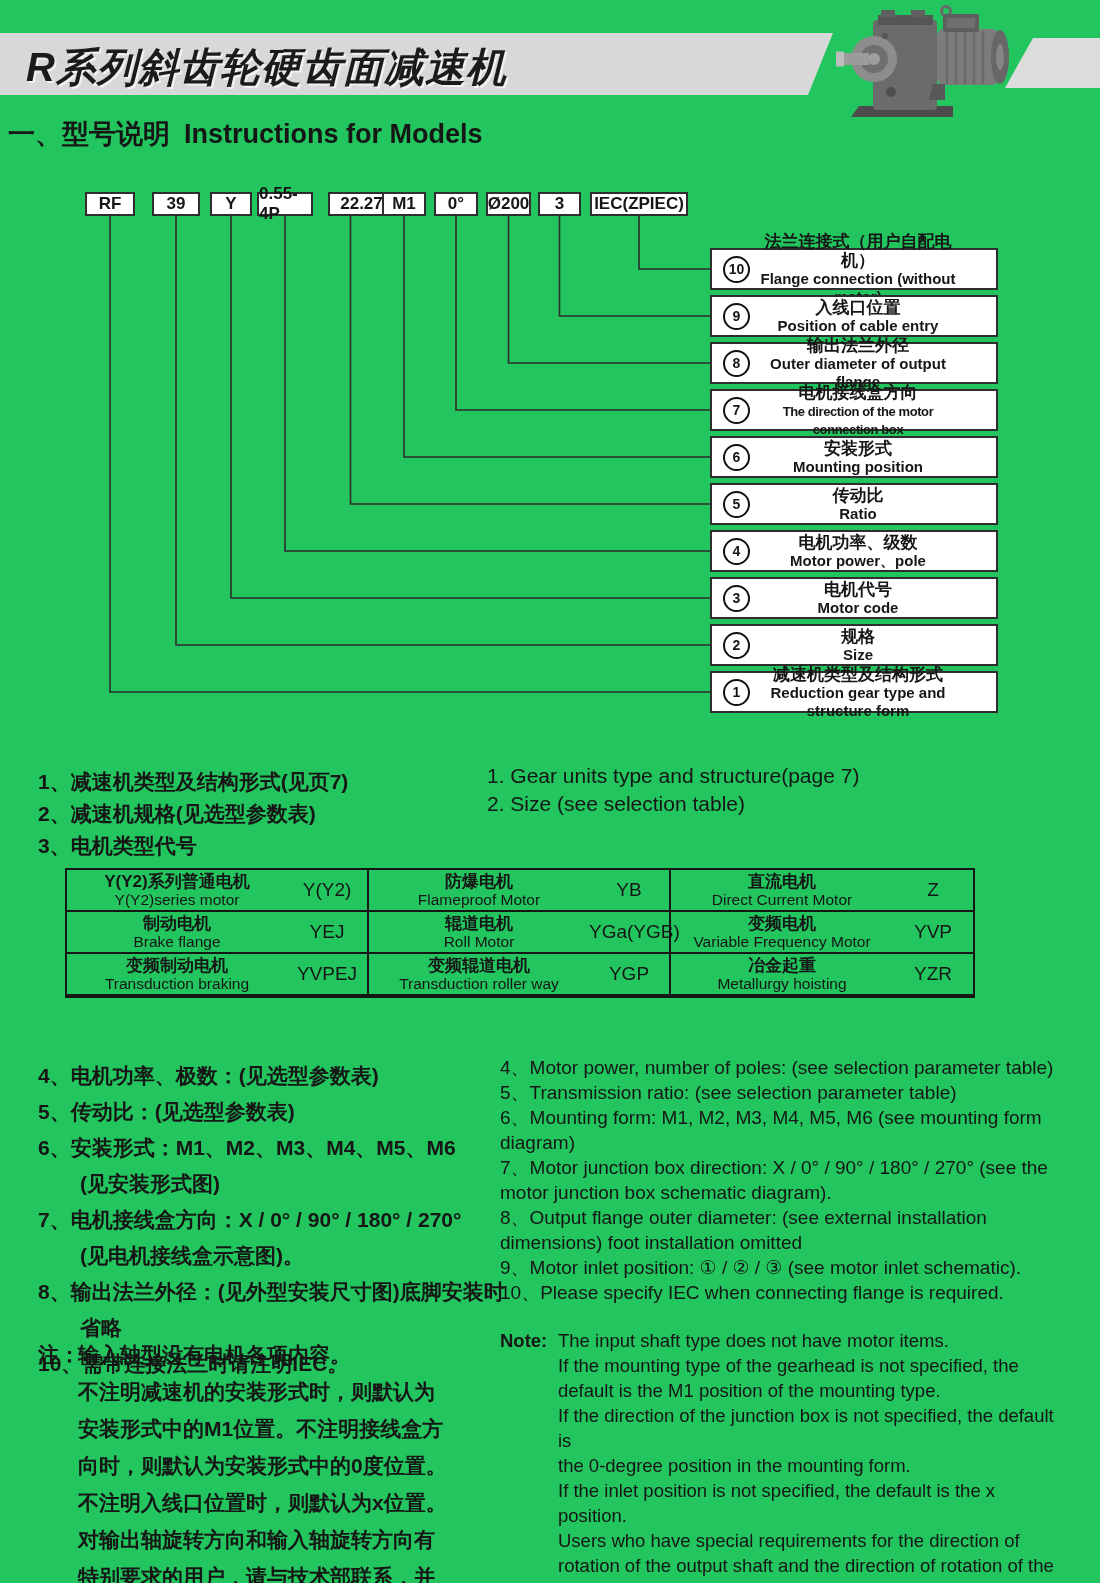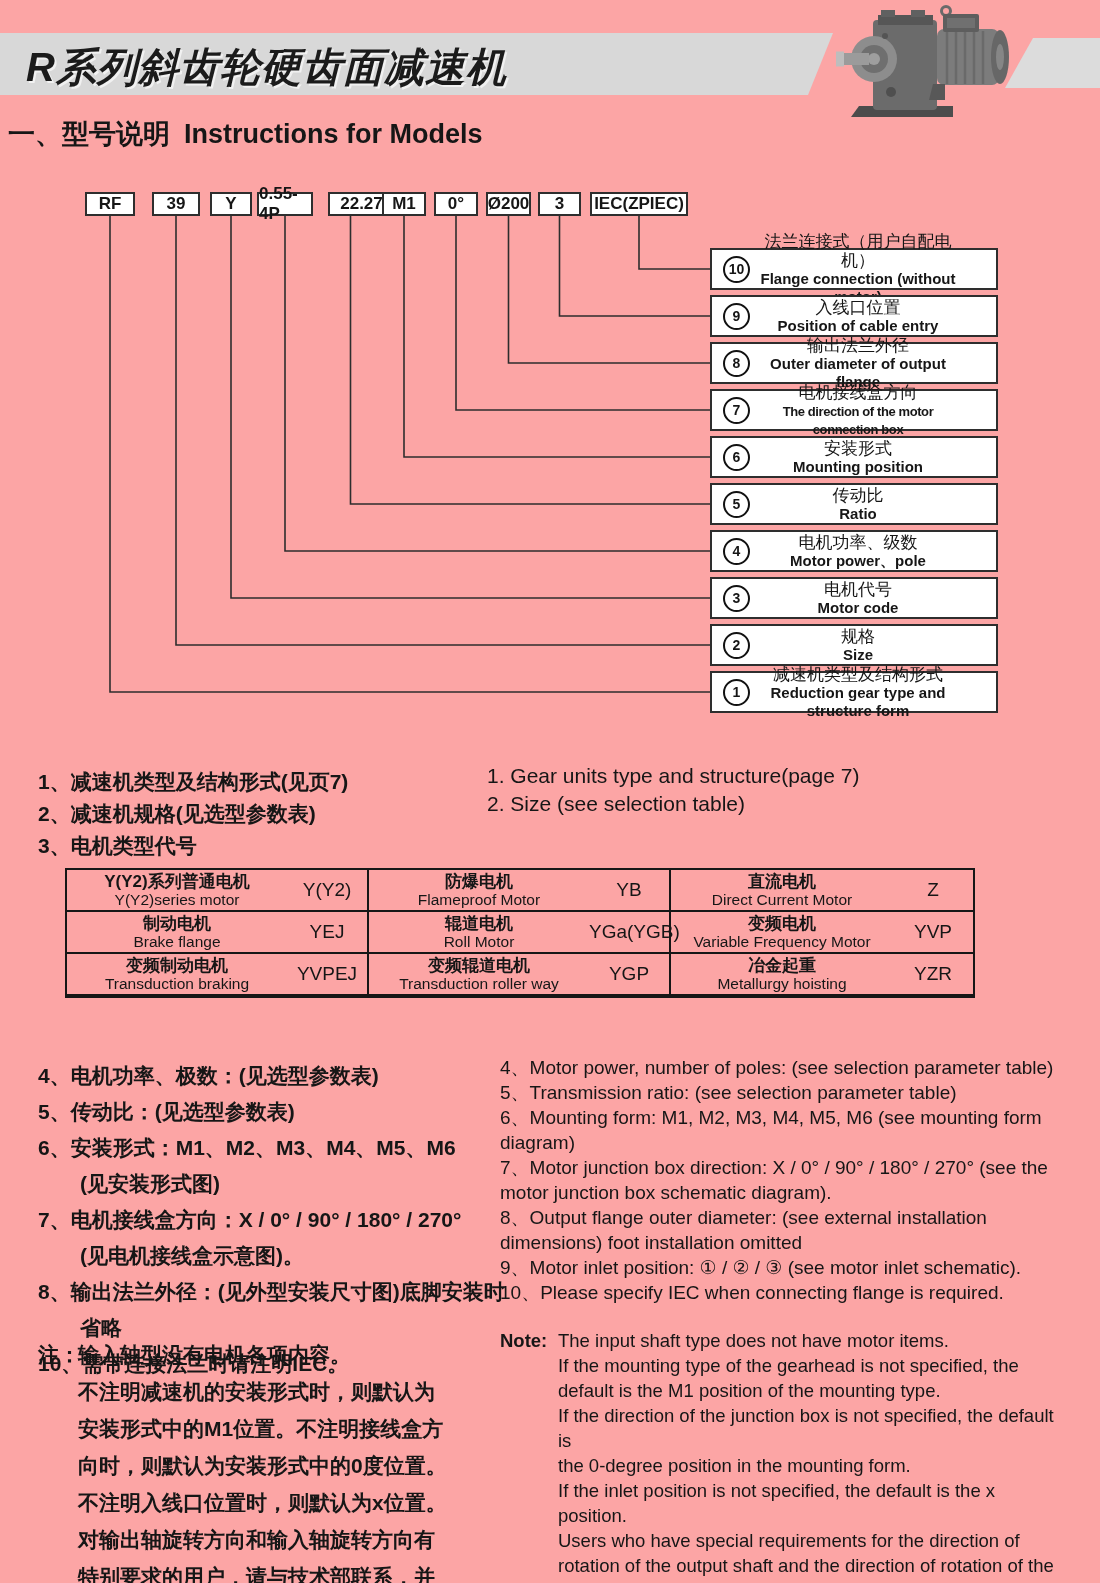--- a/index.html
+++ b/index.html
@@ -1,17 +1,17 @@
 <!DOCTYPE html>
 <html><head>
 <meta charset="utf-8">
 <style>
   html,body { margin:0; padding:0; background:#ffffff; }
   body { font-family:"Liberation Sans", sans-serif; color:#161616; }
-  .page { position:relative; width:1100px; height:1583px; background:#fca5a5; overflow:hidden; }
+  .page { position:relative; width:1100px; height:1583px; background:#22c55e; overflow:hidden; }
 
   
   .band { position:absolute; left:0; top:33px; width:833px; height:62px; background:#d8d8d8;
           clip-path:polygon(0 0, 100% 0, calc(100% - 25px) 100%, 0 100%); }
   .band-title { position:absolute; left:26px; top:40px; font-size:40px; font-weight:bold; font-style:italic;
                 letter-spacing:1px; color:#1b1b1b; text-shadow:2px 2px 0 #f1f1f1; white-space:nowrap; }
   .accent-right { position:absolute; left:1005px; top:38px; width:95px; height:50px; background:#dcdcdc;
                   clip-path:polygon(28px 0, 100% 0, 100% 100%, 0 100%); }
   .motor-art { position:absolute; left:833px; top:0; width:205px; height:125px; }
 
@@ -23,21 +23,21 @@
   #connectors { position:absolute; left:0; top:0; width:1100px; height:540px; }
   #connectors polyline { fill:none; stroke:#2d2d2d; stroke-width:1.6; }
   .seg { position:absolute; top:2px; height:24px; box-sizing:border-box; border:2px solid #2e2e2e; background:#fff;
          display:flex; align-items:center; justify-content:center; font-size:17px; font-weight:bold; }
   .label-box { position:absolute; left:710px; width:288px; height:42px; box-sizing:border-box;
                border:2px solid #2e2e2e; background:#fff; display:flex; align-items:center; }
   .label-num { box-sizing:border-box; flex:none; width:27px; height:27px; margin-left:11px;
                border:2px solid #111; border-radius:50%; display:flex; align-items:center; justify-content:center;
                font-size:14px; font-weight:bold; }
   .label-text { flex:1; text-align:center; line-height:1.12; padding-right:30px; }
-  .label-zh { font-size:17px; font-weight:normal; }
+  .label-zh { font-size:17px; font-weight:bold; }
   .label-en { font-size:15px; font-weight:bold; }
   .label-en.condensed { font-size:13px; letter-spacing:-0.4px; }
 
   
   .list-zh-top { position:absolute; left:38px; top:766px; font-size:21px; font-weight:bold; line-height:32px; }
   .list-en-top { position:absolute; left:487px; top:762px; font-size:21px; line-height:28px; }
 
   
   .motor-table { position:absolute; left:65px; top:868px; width:910px; box-sizing:border-box; border:2px solid #161616; }
   .mt-row { display:grid; grid-template-columns:1fr 1fr 1fr; }

